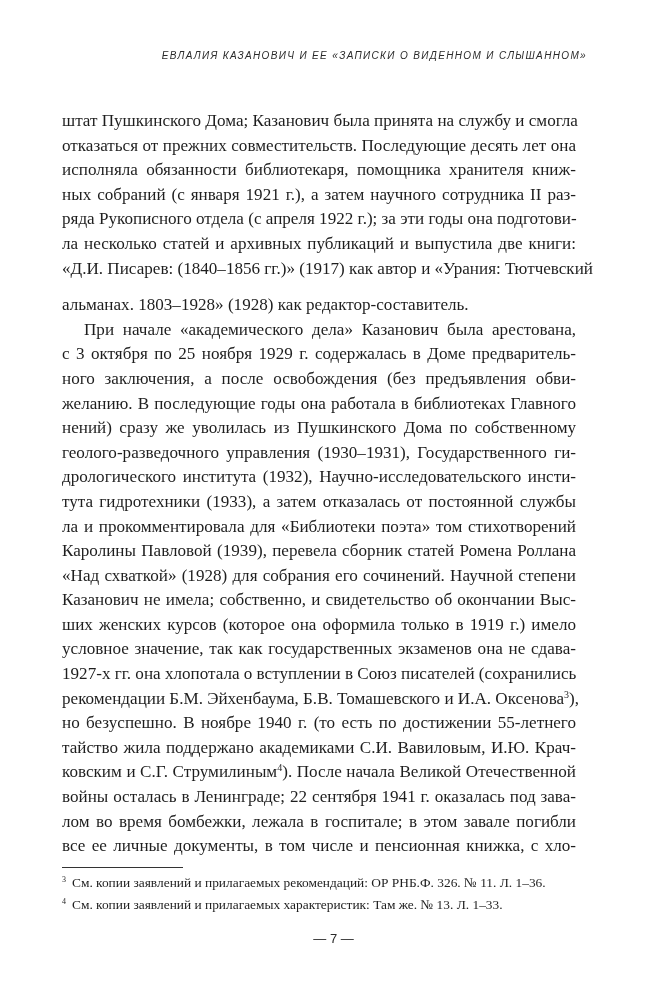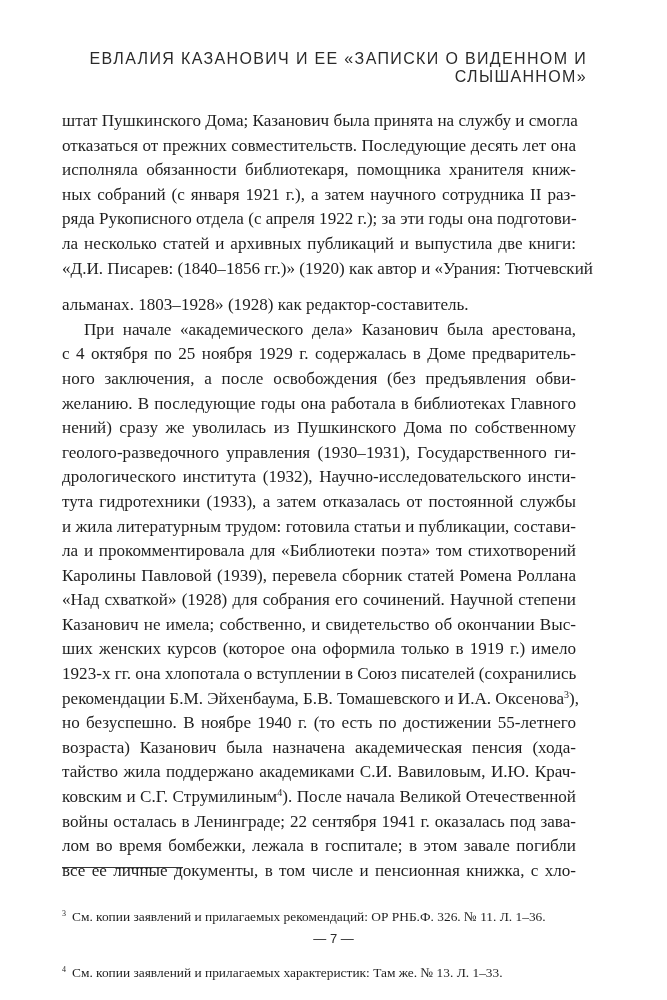--- a/index.html
+++ b/index.html
@@ -1,73 +1,73 @@
 <!DOCTYPE html>
 <html><head>
   <meta charset="utf-8">
   <style>
     html, body { margin: 0; padding: 0; background: #ffffff; }
     body { width: 667px; height: 1000px; position: relative; overflow: hidden; color: #1e1e1e; }
     .running-head {
       position: absolute; top: 50px; left: 0; width: 587px; text-align: right;
-      font-family: "Liberation Sans", sans-serif; font-size: 16px; letter-spacing: 1.35px;
+      font-family: "Liberation Sans", sans-serif; font-size: 10px; letter-spacing: 1.35px;
       color: #2a2a2a;
+      font-style: italic;
     }
     .body-text {
       position: absolute; top: 109px; left: 62px; width: 514px;
       font-family: "Liberation Serif", serif; font-size: 17.1px; line-height: 24.6px;
     }
     .line { display: block; text-align: justify; text-align-last: justify; white-space: nowrap; height: 24.6px; }
     .line.last { text-align-last: left; margin-top: 12px; }
     .line.indent { padding-left: 22px; }
     sup { font-size: 10px; line-height: 0; vertical-align: 6px; }
     .fn-rule { position: absolute; top: 867px; left: 62px; width: 121px; height: 1px; background: #333; }
     .footnotes {
       position: absolute; top: 872px; left: 62px; width: 520px;
       font-family: "Liberation Serif", serif; font-size: 13.4px; line-height: 22px;
     }
-    .fn { display: block; white-space: nowrap; margin-top: 34px; }
+    .fn { display: block; white-space: nowrap; }
     .fn sup { font-size: 8px; vertical-align: 5px; margin-right: 6px; }
     .page-number {
       position: absolute; top: 931px; left: 0; width: 667px; text-align: center;
       font-family: "Liberation Sans", sans-serif; font-size: 13px; color: #2a2a2a;
     }
   </style>
 </head>
 <body>
 
 <div class="running-head">ЕВЛАЛИЯ КАЗАНОВИЧ И ЕЕ «ЗАПИСКИ О ВИДЕННОМ И СЛЫШАННОМ»</div>
 
 <div class="body-text">
   <span class="line">штат Пушкинского Дома; Казанович была принята на службу и смогла</span>
   <span class="line">отказаться от прежних совместительств. Последующие десять лет она</span>
   <span class="line">исполняла обязанности библиотекаря, помощника хранителя книж-</span>
   <span class="line">ных собраний (с января 1921 г.), а затем научного сотрудника II раз-</span>
   <span class="line">ряда Рукописного отдела (с апреля 1922 г.); за эти годы она подготови-</span>
   <span class="line">ла несколько статей и архивных публикаций и выпустила две книги:</span>
-  <span class="line">«Д.И. Писарев: (1840–1856 гг.)» (1920) как автор и «Урания: Тютчевский</span>
+  <span class="line">«Д.И. Писарев: (1840–1856 гг.)» (1917) как автор и «Урания: Тютчевский</span>
   <span class="line last">альманах. 1803–1928» (1928) как редактор-составитель.</span>
   <span class="line indent">При начале «академического дела» Казанович была арестована,</span>
-  <span class="line">с 4 октября по 25 ноября 1929 г. содержалась в Доме предваритель-</span>
+  <span class="line">с 3 октября по 25 ноября 1929 г. содержалась в Доме предваритель-</span>
   <span class="line">ного заключения, а после освобождения (без предъявления обви-</span>
   <span class="line">желанию. В последующие годы она работала в библиотеках Главного</span>
   <span class="line">нений) сразу же уволилась из Пушкинского Дома по собственному</span>
   <span class="line">геолого-разведочного управления (1930–1931), Государственного ги-</span>
   <span class="line">дрологического института (1932), Научно-исследовательского инсти-</span>
   <span class="line">тута гидротехники (1933), а затем отказалась от постоянной службы</span>
-  <span class="line">и жила литературным трудом: готовила статьи и публикации, состави-</span>
   <span class="line">ла и прокомментировала для «Библиотеки поэта» том стихотворений</span>
   <span class="line">Каролины Павловой (1939), перевела сборник статей Ромена Роллана</span>
   <span class="line">«Над схваткой» (1928) для собрания его сочинений. Научной степени</span>
   <span class="line">Казанович не имела; собственно, и свидетельство об окончании Выс-</span>
   <span class="line">ших женских курсов (которое она оформила только в 1919 г.) имело</span>
-  <span class="line">1923-х гг. она хлопотала о вступлении в Союз писателей (сохранились</span>
+  <span class="line">условное значение, так как государственных экзаменов она не сдава-</span>
+  <span class="line">1927-х гг. она хлопотала о вступлении в Союз писателей (сохранились</span>
   <span class="line"><span>рекомендации Б.М. Эйхенбаума, Б.В. Томашевского и И.А. Оксенова</span><sup>3</sup><span>),</span></span>
   <span class="line">но безуспешно. В ноябре 1940 г. (то есть по достижении 55-летнего</span>
-  <span class="line">возраста) Казанович была назначена академическая пенсия (хода-</span>
   <span class="line">тайство жила поддержано академиками С.И. Вавиловым, И.Ю. Крач-</span>
   <span class="line"><span>ковским и С.Г. Струмилиным</span><sup>4</sup><span>). После начала Великой Отечественной</span></span>
   <span class="line">войны осталась в Ленинграде; 22 сентября 1941 г. оказалась под зава-</span>
   <span class="line">лом во время бомбежки, лежала в госпитале; в этом завале погибли</span>
   <span class="line">все ее личные документы, в том числе и пенсионная книжка, с хло-</span>
 </div>
 
 <div class="fn-rule"></div>
 
 <div class="footnotes">

